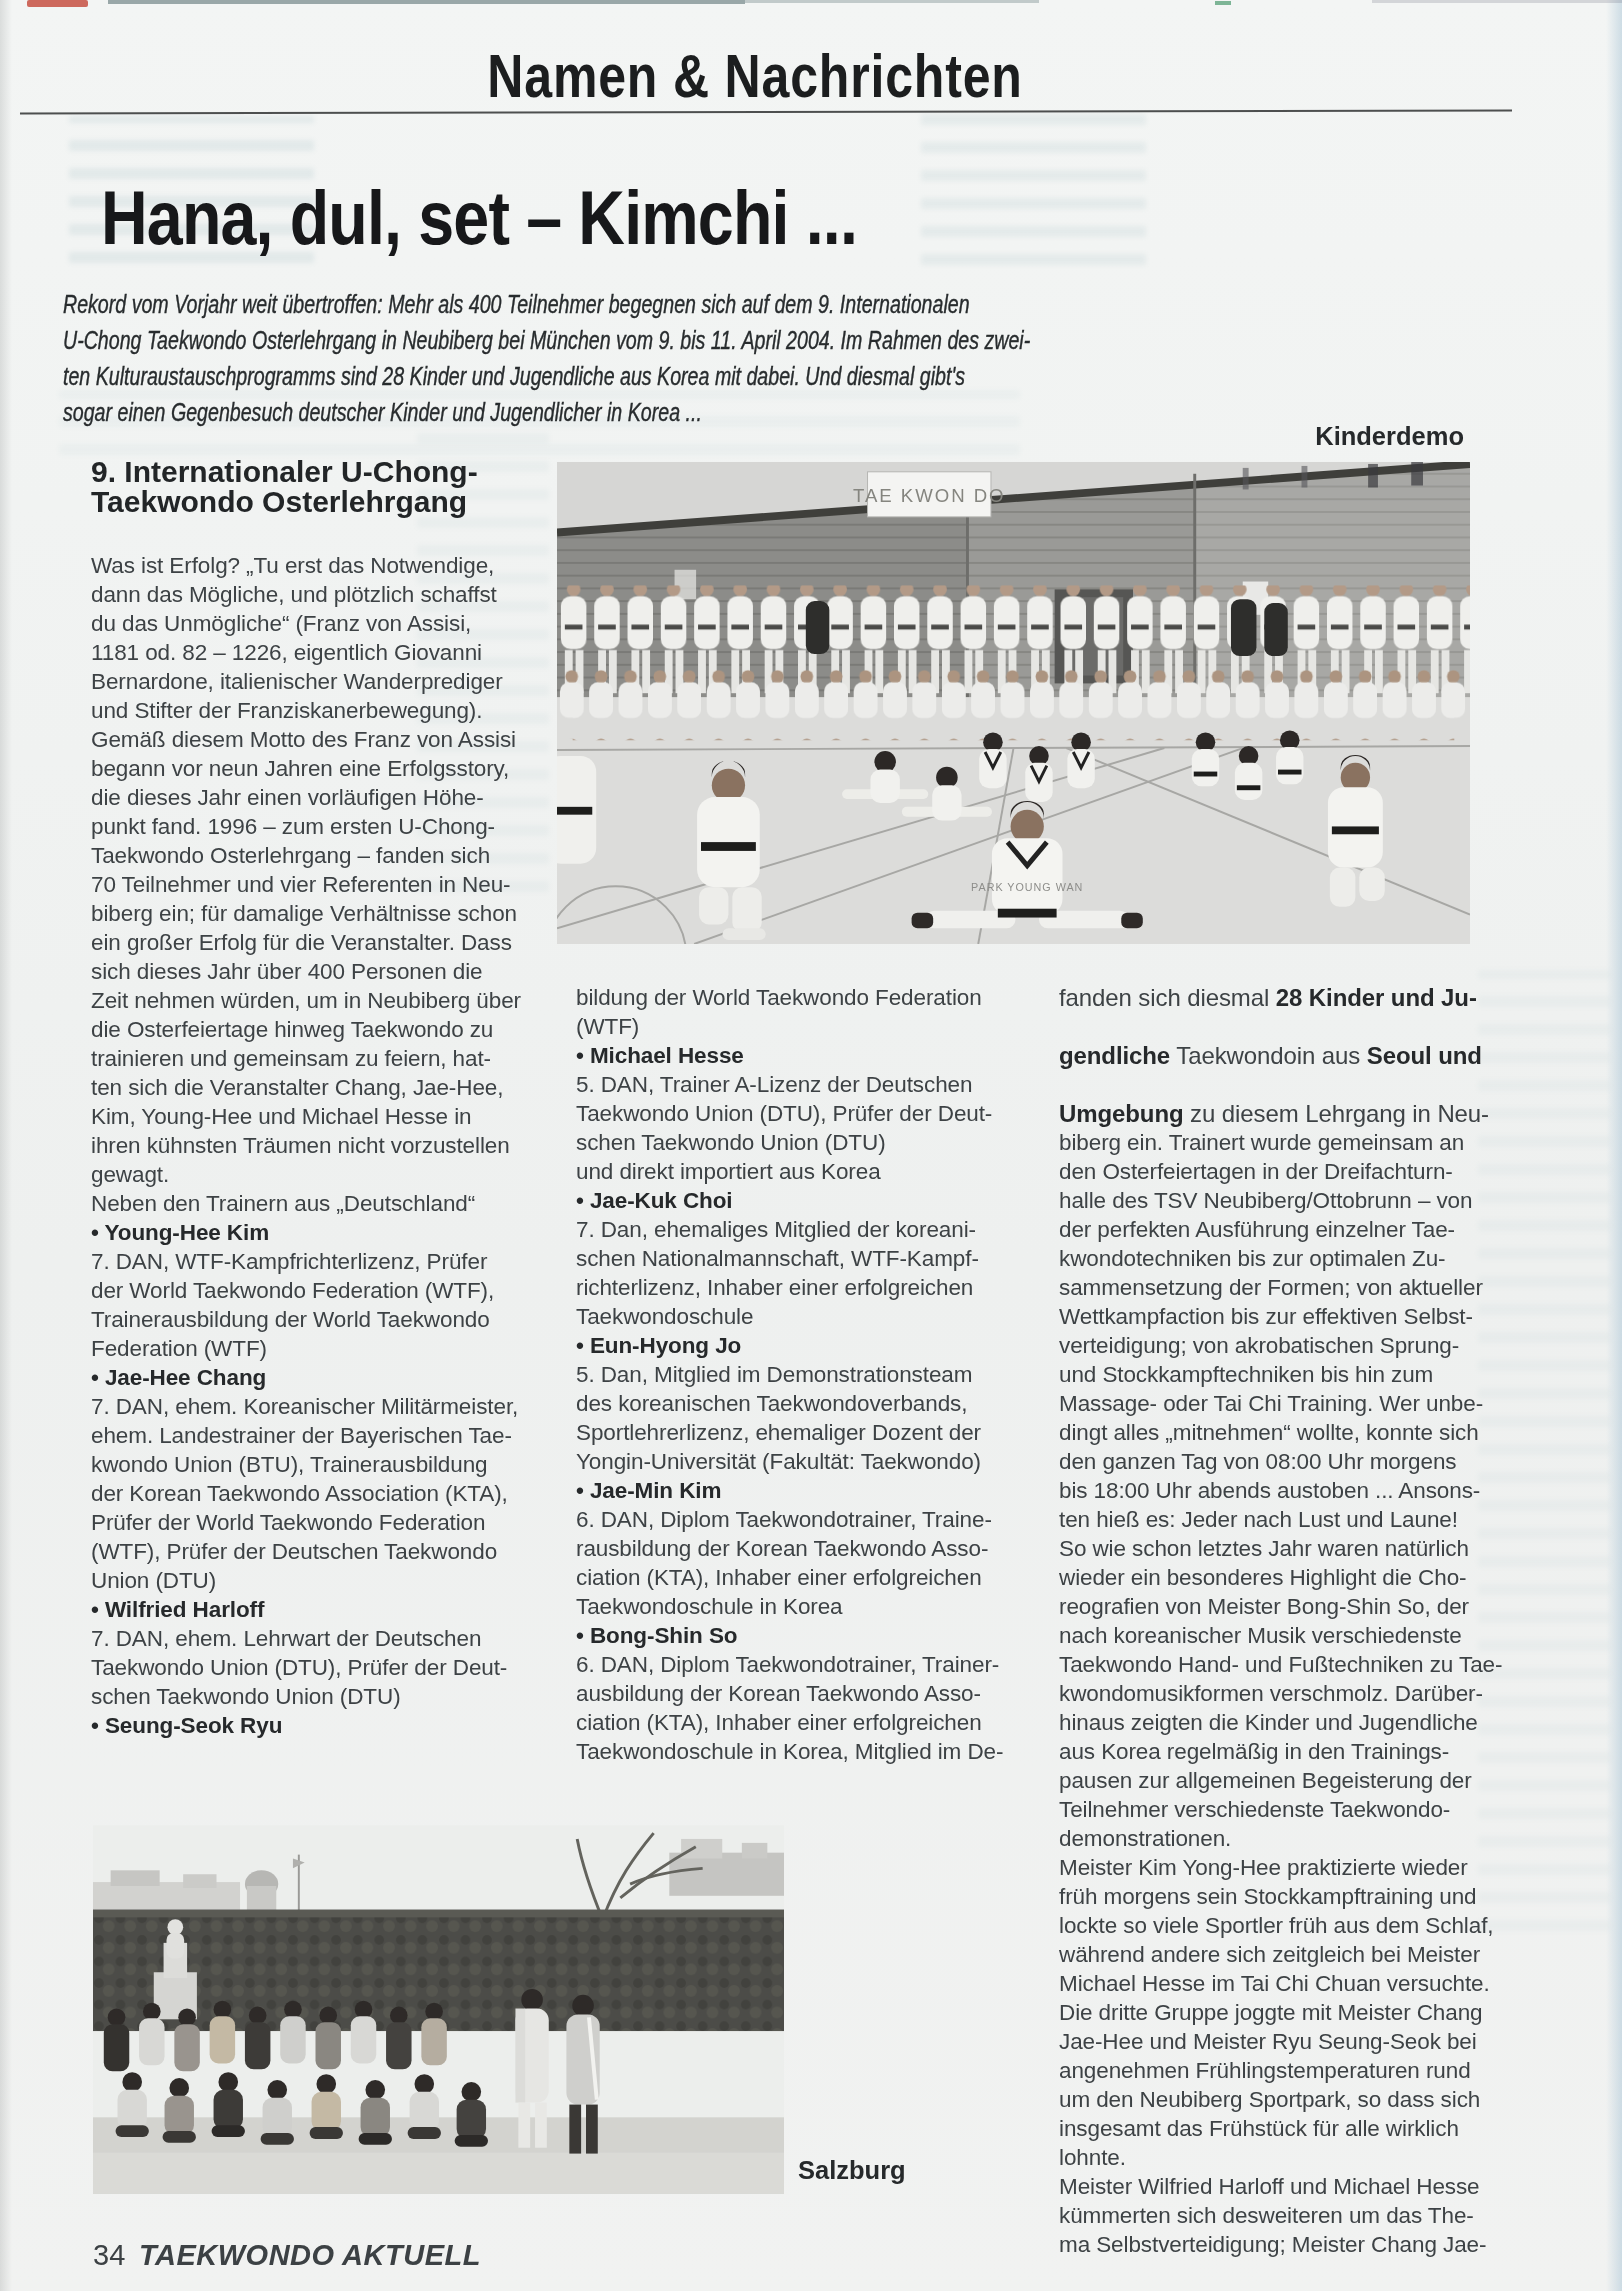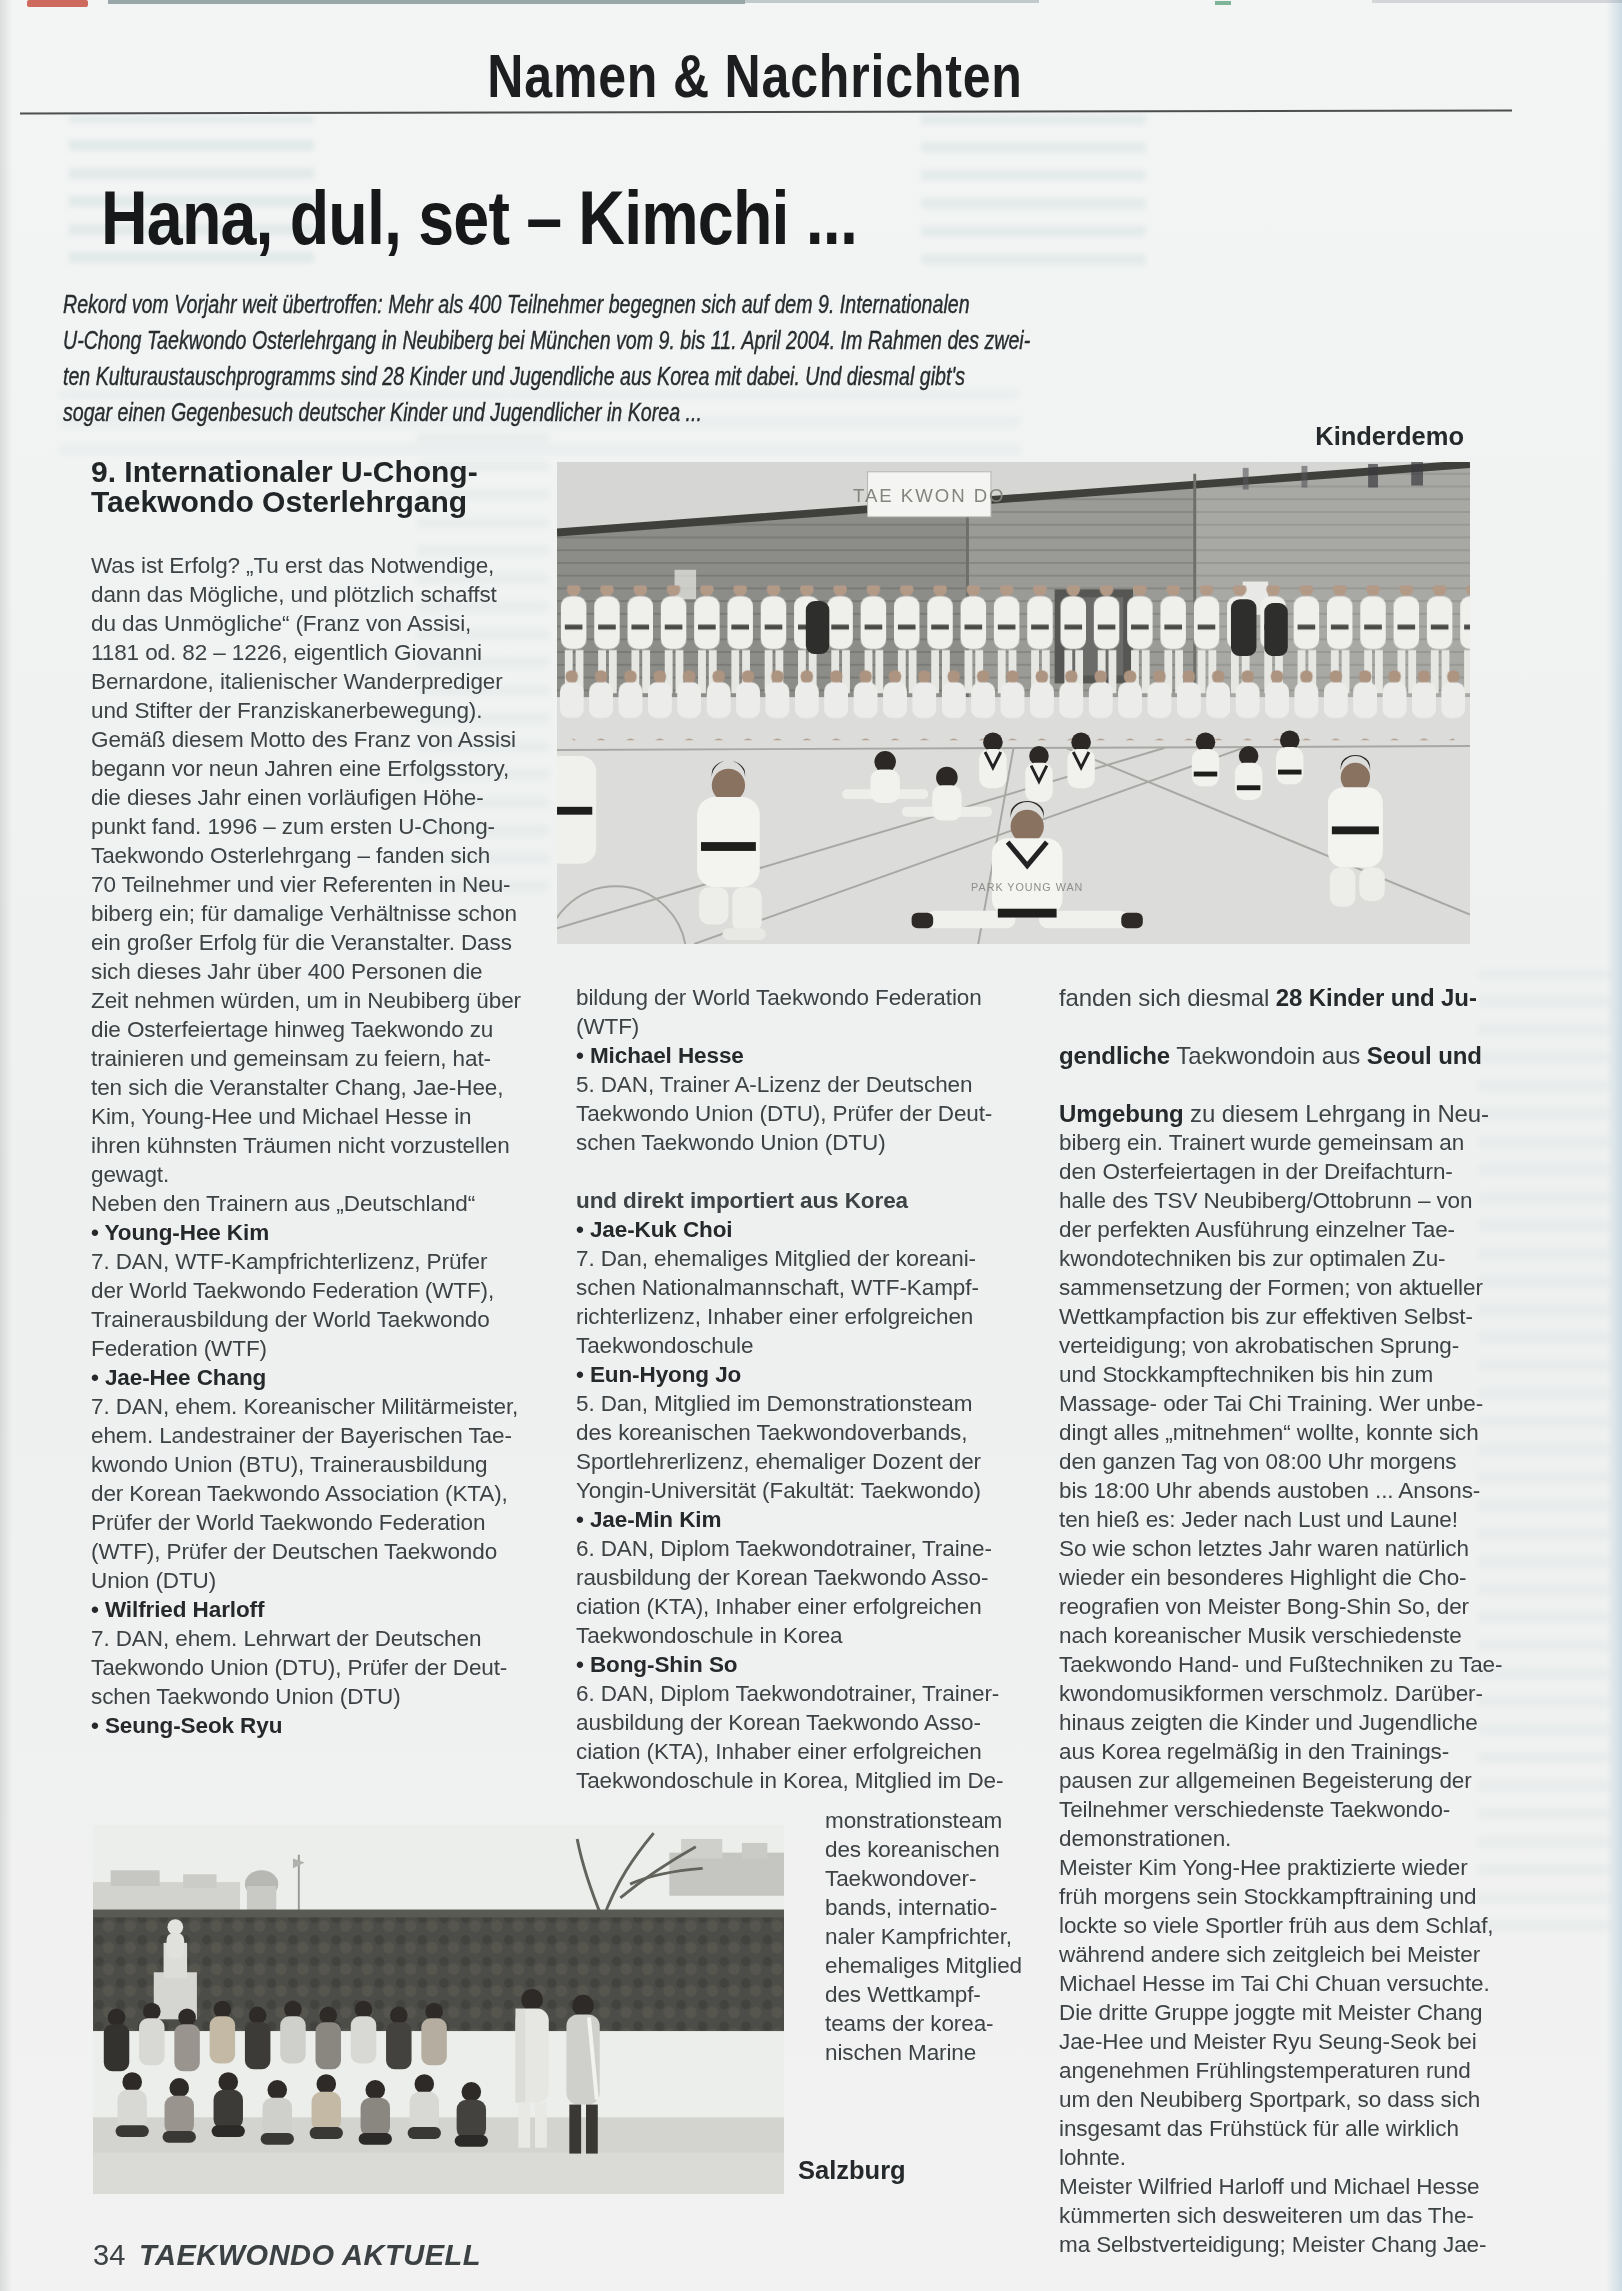--- a/index.html
+++ b/index.html
@@ -37,21 +37,21 @@
   
   .col-heading{position:absolute;left:91px;top:457px;margin:0;font-size:30px;line-height:30px;
         font-weight:bold;color:#222527;white-space:pre;}
   .col{position:absolute;}
   .col-left{left:91px;top:551px;width:466px;}
   .col-mid{left:576px;top:983px;width:446px;}
   .col-mid-narrow{position:absolute;left:825px;top:1806px;width:206px;}
   .col-right{left:1059px;top:983px;width:431px;}
   .tblock{white-space:pre;font-size:22.5px;line-height:29px;letter-spacing:-0.1px;color:#3d4245;}
   .bullet{font-weight:bold;color:#26292b;}
-  .gap-before{margin-top:29px;font-weight:bold;}
+  .gap-before{}
   .rl{white-space:pre;font-size:24px;line-height:29px;letter-spacing:-0.1px;color:#3d4245;}
   .rl b{color:#26292b;}
   
   .footer{position:absolute;left:93px;top:2239px;font-size:29px;color:#3c4144;}
   .footer .mag{font-weight:bold;font-style:italic;margin-left:13.7px;letter-spacing:0.5px;}
 </style>
 </head>
 <body>
 
 <div class="page">
@@ -299,29 +299,20 @@
     <div class="tblock">6. DAN, Diplom Taekwondotrainer, Traine-
 rausbildung der Korean Taekwondo Asso-
 ciation (KTA), Inhaber einer erfolgreichen
 Taekwondoschule in Korea</div>
     <div class="tblock bullet">• Bong-Shin So</div>
     <div class="tblock">6. DAN, Diplom Taekwondotrainer, Trainer-
 ausbildung der Korean Taekwondo Asso-
 ciation (KTA), Inhaber einer erfolgreichen
 Taekwondoschule in Korea, Mitglied im De-</div>
   </div>
-  <div class="col-mid-narrow tblock">monstrationsteam
-des koreanischen
-Taekwondover-
-bands, internatio-
-naler Kampfrichter,
-ehemaliges Mitglied
-des Wettkampf-
-teams der korea-
-nischen Marine</div>
 
   <div class="col col-right">
     <div class="rl"><span>fanden sich diesmal </span><b>28 Kinder und Ju-</b><br>
 <b>gendliche</b><span> Taekwondoin aus </span><b>Seoul und</b><br>
 <b>Umgebung</b><span> zu diesem Lehrgang in Neu-</span></div>
     <div class="tblock">biberg ein. Trainert wurde gemeinsam an
 den Osterfeiertagen in der Dreifachturn-
 halle des TSV Neubiberg/Ottobrunn – von
 der perfekten Ausführung einzelner Tae-
 kwondotechniken bis zur optimalen Zu-

